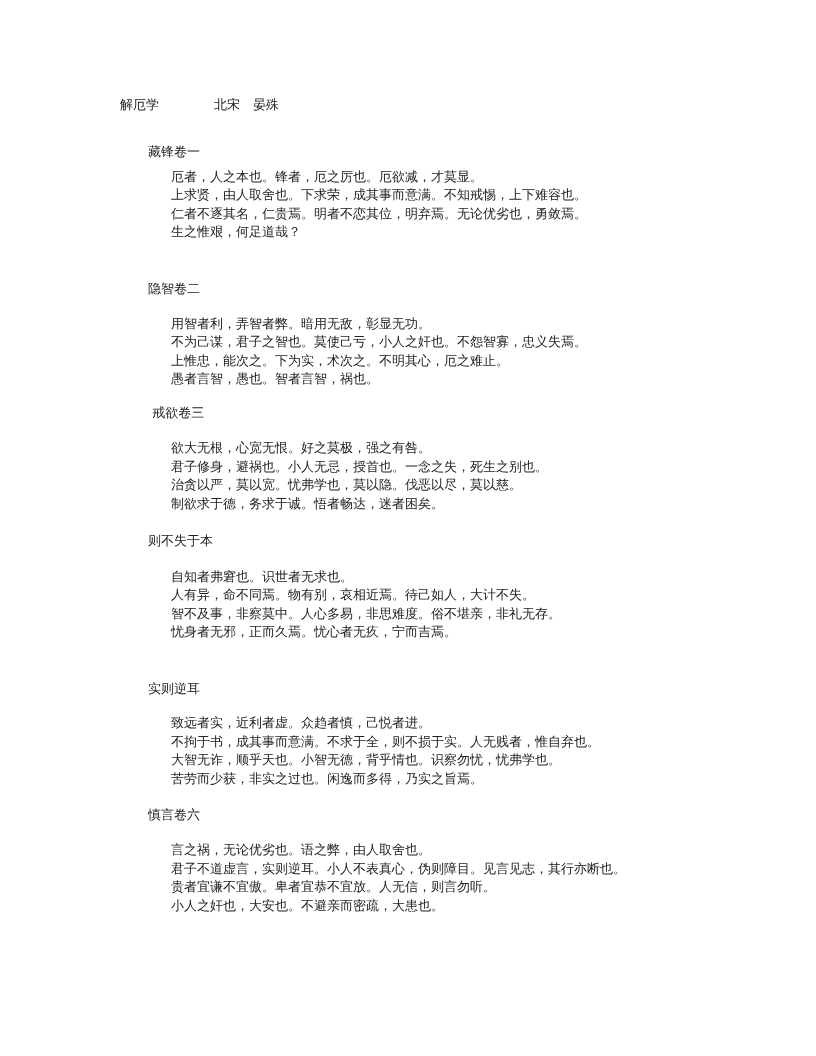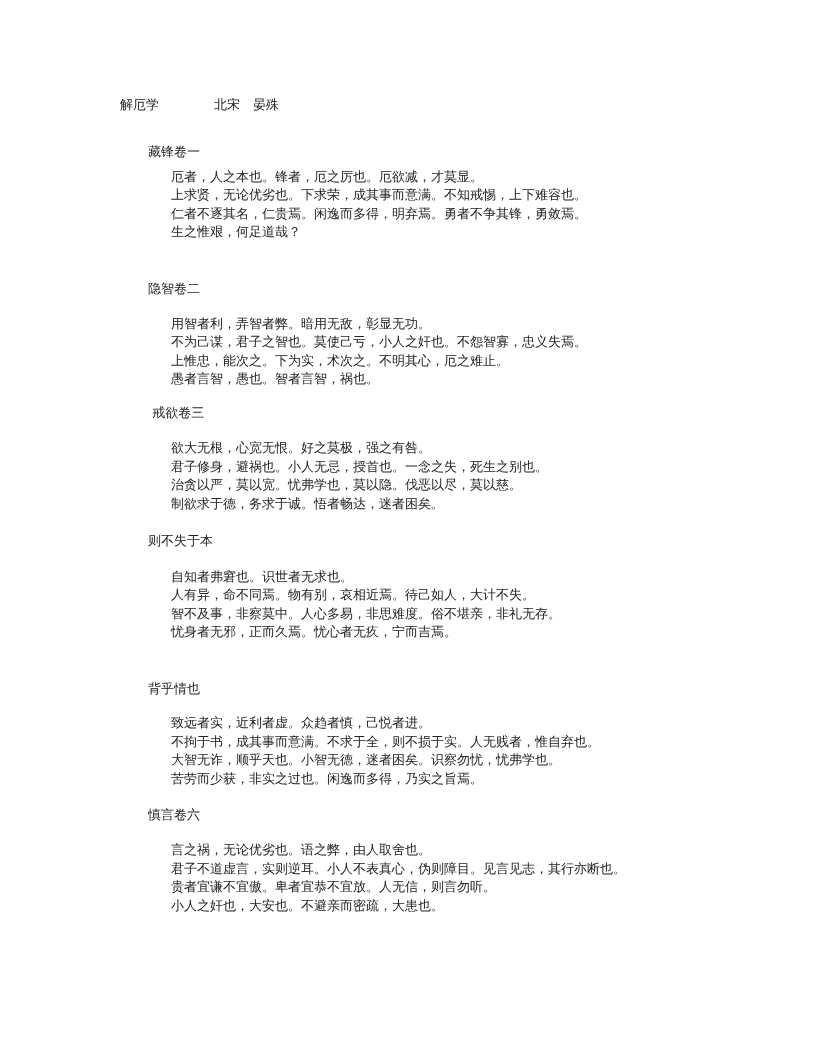--- a/index.html
+++ b/index.html
@@ -14,22 +14,22 @@
 <body>
 
 <div>
   <span class="title-part" style="left:120px">解厄学</span>
   <span class="title-part" style="left:214px">北宋</span>
   <span class="title-part" style="left:253px">晏殊</span>
 
   <div class="section" style="top:134px">
     <div class="heading" style="top:9px">藏锋卷一</div>
     <div class="line" style="top:34px">厄者，人之本也。锋者，厄之厉也。厄欲减，才莫显。</div>
-    <div class="line" style="top:52px">上求贤，无论优劣也。下求荣，成其事而意满。不知戒惕，上下难容也。</div>
-    <div class="line" style="top:71px">仁者不逐其名，仁贵焉。闲逸而多得，明弃焉。勇者不争其锋，勇敛焉。</div>
+    <div class="line" style="top:52px">上求贤，由人取舍也。下求荣，成其事而意满。不知戒惕，上下难容也。</div>
+    <div class="line" style="top:71px">仁者不逐其名，仁贵焉。明者不恋其位，明弃焉。无论优劣也，勇敛焉。</div>
     <div class="line" style="top:89px">生之惟艰，何足道哉？</div>
   </div>
 
   <div class="section" style="top:280px">
     <div class="heading" style="top:0">隐智卷二</div>
     <div class="line" style="top:35px">用智者利，弄智者弊。暗用无敌，彰显无功。</div>
     <div class="line" style="top:53px">不为己谋，君子之智也。莫使己亏，小人之奸也。不怨智寡，忠义失焉。</div>
     <div class="line" style="top:72px">上惟忠，能次之。下为实，术次之。不明其心，厄之难止。</div>
     <div class="line" style="top:90px">愚者言智，愚也。智者言智，祸也。</div>
   </div>
@@ -44,24 +44,24 @@
 
   <div class="section" style="top:532px">
     <div class="heading" style="top:0">则不失于本</div>
     <div class="line" style="top:36px">自知者弗窘也。识世者无求也。</div>
     <div class="line" style="top:54px">人有异，命不同焉。物有别，哀相近焉。待己如人，大计不失。</div>
     <div class="line" style="top:73px">智不及事，非察莫中。人心多易，非思难度。俗不堪亲，非礼无存。</div>
     <div class="line" style="top:91px">忧身者无邪，正而久焉。忧心者无疚，宁而吉焉。</div>
   </div>
 
   <div class="section" style="top:680px">
-    <div class="heading" style="top:0">背乎情也</div>
+    <div class="heading" style="top:0">实则逆耳</div>
     <div class="line" style="top:34px">致远者实，近利者虚。众趋者慎，己悦者进。</div>
     <div class="line" style="top:53px">不拘于书，成其事而意满。不求于全，则不损于实。人无贱者，惟自弃也。</div>
-    <div class="line" style="top:71px">大智无诈，顺乎天也。小智无德，迷者困矣。识察勿忧，忧弗学也。</div>
+    <div class="line" style="top:71px">大智无诈，顺乎天也。小智无德，背乎情也。识察勿忧，忧弗学也。</div>
     <div class="line" style="top:90px">苦劳而少获，非实之过也。闲逸而多得，乃实之旨焉。</div>
   </div>
 
   <div class="section" style="top:806px">
     <div class="heading" style="top:0">慎言卷六</div>
     <div class="line" style="top:35px">言之祸，无论优劣也。语之弊，由人取舍也。</div>
     <div class="line" style="top:54px">君子不道虚言，实则逆耳。小人不表真心，伪则障目。见言见志，其行亦断也。</div>
     <div class="line" style="top:72px">贵者宜谦不宜傲。卑者宜恭不宜放。人无信，则言勿听。</div>
     <div class="line" style="top:91px">小人之奸也，大安也。不避亲而密疏，大患也。</div>
   </div>

